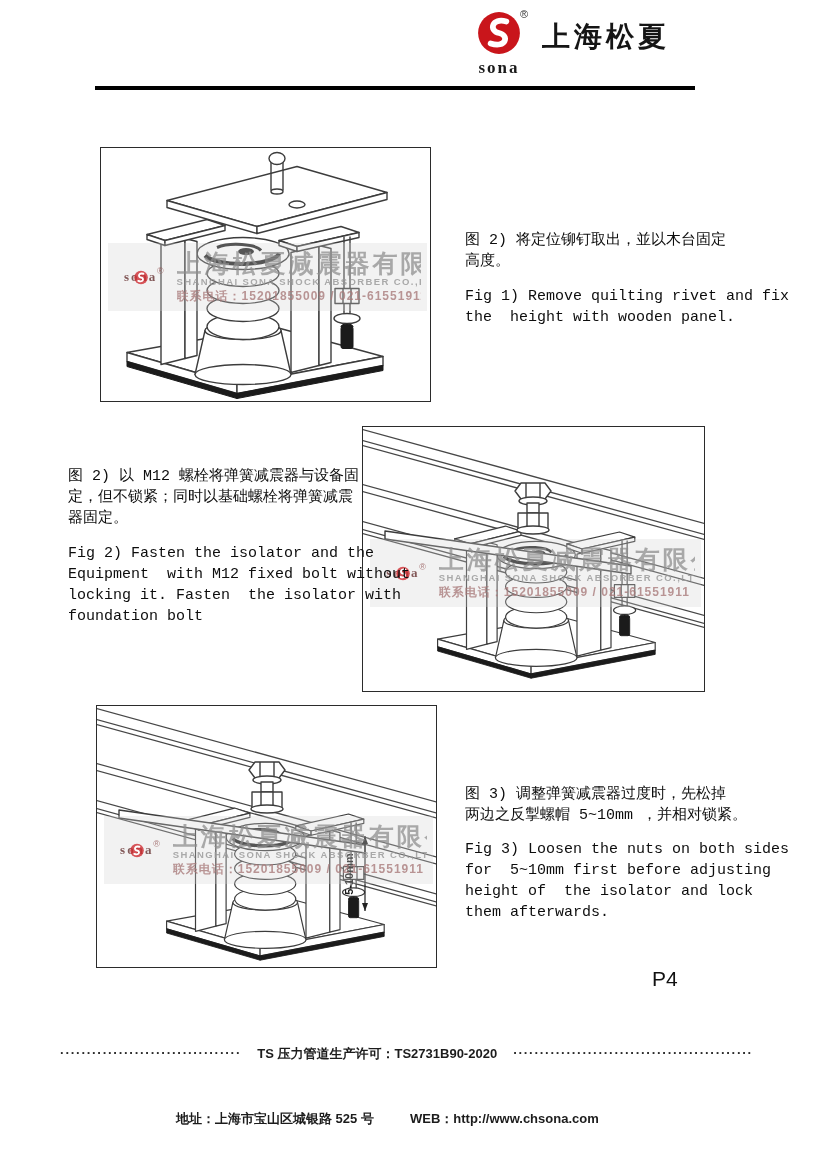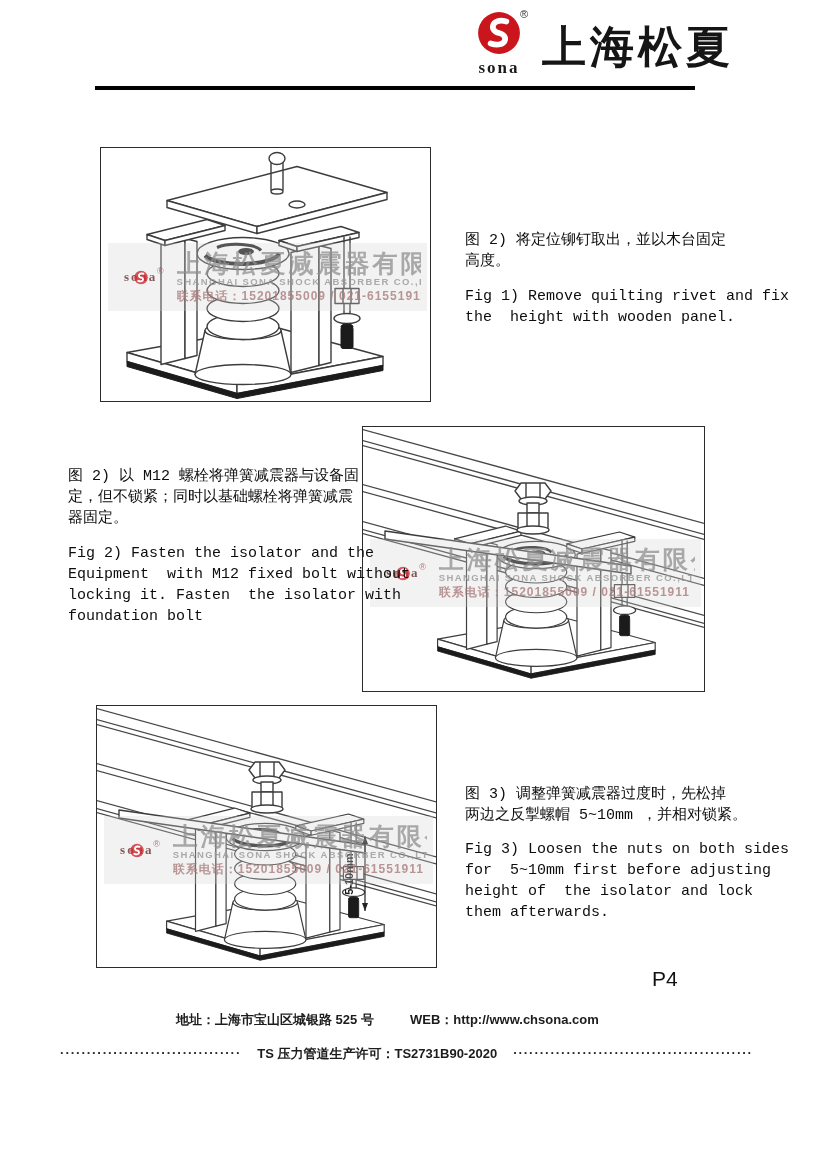--- a/index.html
+++ b/index.html
@@ -6,21 +6,21 @@
   .page{
     position:relative;width:813px;height:1149px;background:#ffffff;
     font-family:"Liberation Sans",sans-serif;color:#111;overflow:hidden;
     margin:0 auto;
   }
   
   .brand{position:absolute;left:468px;top:10px;display:flex;align-items:flex-start;}
   .brand-logo{position:relative;width:62px;text-align:center;}
   .brand-reg{position:absolute;top:-2px;right:2px;font-size:11px;color:#333;}
   .brand-sona{font-family:"Liberation Serif",serif;font-weight:700;font-size:17px;letter-spacing:2px;color:#1a1a1a;margin-top:-2px;}
-  .brand-cn{font-size:44px;font-weight:900;letter-spacing:4px;color:#151515;margin:8px 0 0 12px;white-space:nowrap;}
+  .brand-cn{font-size:28px;font-weight:900;letter-spacing:4px;color:#151515;margin:8px 0 0 12px;white-space:nowrap;}
   .header-rule{position:absolute;left:95px;top:86px;width:600px;height:3.5px;background:#000;}
   
   .figure{position:absolute;border:1.5px solid #2b2b2b;background:#fff;overflow:hidden;}
   #fig1{left:100px;top:147px;width:329px;height:253px;}
   #fig2{left:362px;top:426px;width:341px;height:264px;}
   #fig3{left:96px;top:705px;width:339px;height:261px;}
   .figure svg{position:absolute;left:0;top:0;width:100%;height:100%;}
   .ln{fill:#fff;stroke:#3c3c3c;stroke-width:1.4;stroke-linejoin:round;}
   .dk{fill:#1b1b1b;stroke:#1b1b1b;stroke-width:1;}
   .bm{fill:none;stroke:#474747;stroke-width:1.3;}
@@ -40,21 +40,21 @@
        font-size:15px;line-height:21px;color:#0d0d0d;}
   #cap1-cn{left:465px;top:230px;} #cap1-en{left:465px;top:286px;}
   #cap2-cn{left:68px; top:466px;} #cap2-en{left:68px; top:543px;}
   #cap3-cn{left:465px;top:784px;} #cap3-en{left:465px;top:839px;}
   
   .page-number{position:absolute;left:652px;top:967px;font-size:21px;font-weight:400;}
   .footer-row1{position:absolute;left:0;top:1045px;width:813px;display:flex;justify-content:center;
     align-items:center;font-size:13px;font-weight:700;color:#1c1c1c;}
   .footer-row1 .dots{letter-spacing:1px;color:#2a2a2a;transform:translateY(-2px);}
   .footer-row1 .license{margin:0 16px;white-space:nowrap;}
-  .footer-row2{position:absolute;left:0;top:1011px;width:744px;height:20px;font-size:13px;font-weight:700;color:#1c1c1c;text-align:right;}
+  .footer-row2{position:absolute;left:0;top:1110px;width:744px;height:20px;font-size:13px;font-weight:700;color:#1c1c1c;text-align:right;}
   .footer-row2 .address{position:absolute;left:176px;white-space:nowrap;}
   .footer-row2 .web{position:absolute;left:410px;white-space:nowrap;}
 </style>
 </head>
 <body>
 
 <div class="page">
 
   <svg width="0" height="0" style="position:absolute" aria-hidden="true">
     <defs>

